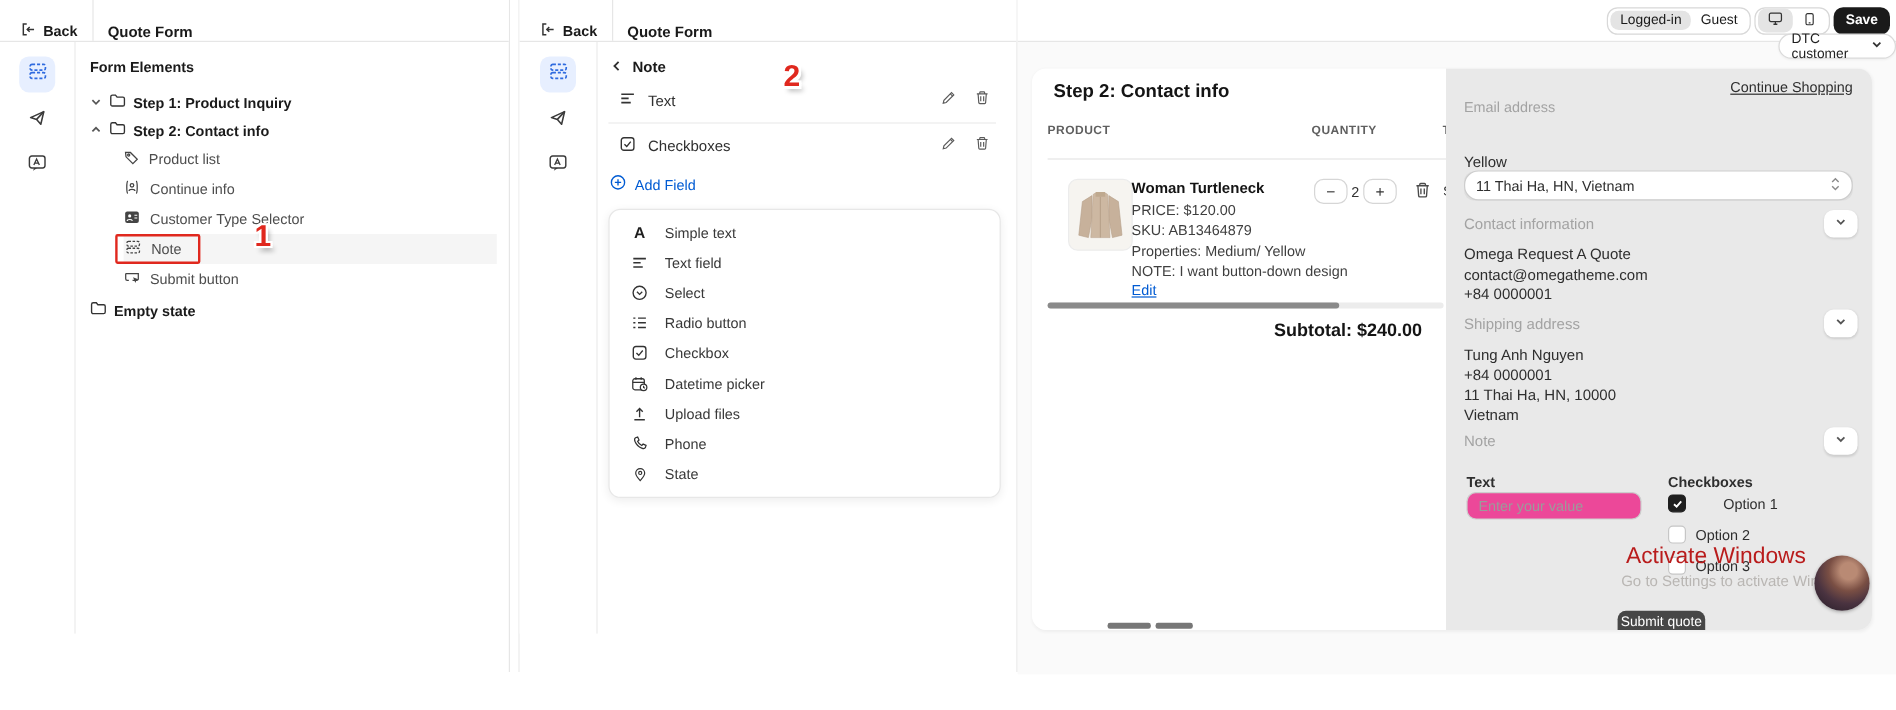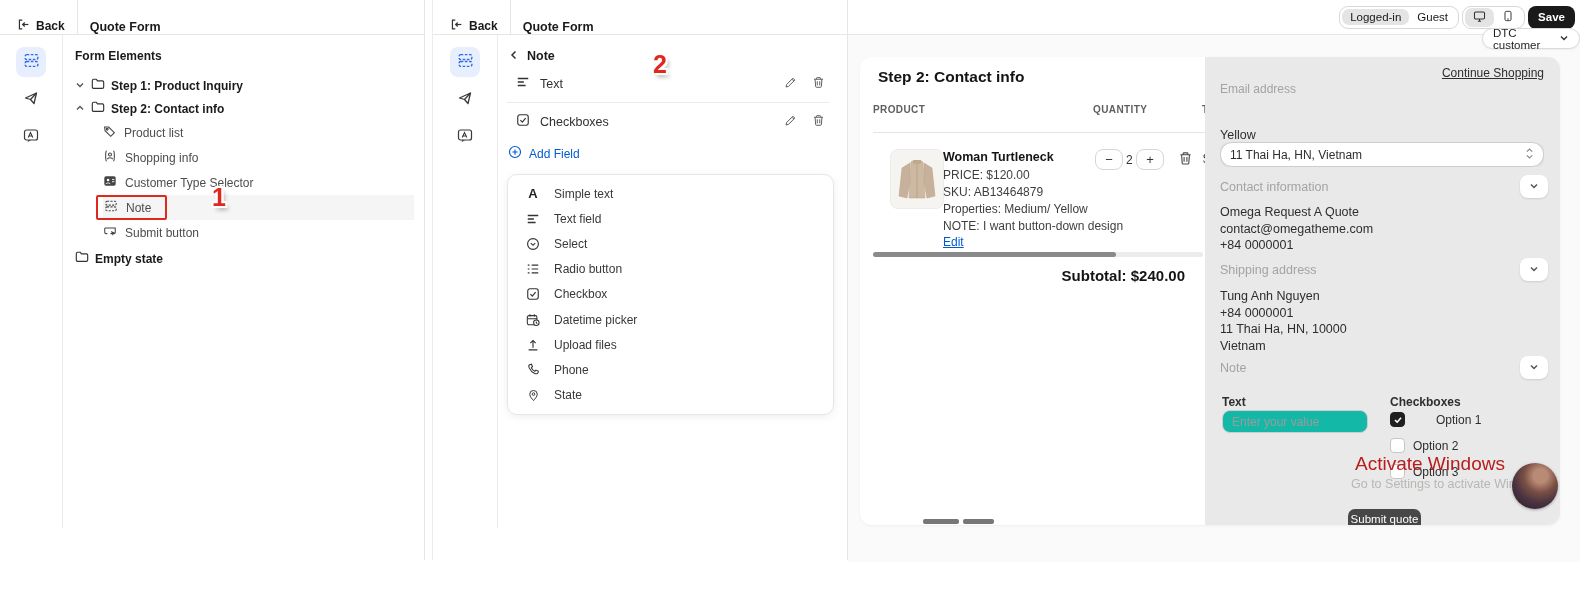--- a/index.html
+++ b/index.html
@@ -73,21 +73,21 @@
   .bscroll { top:462px; height:5px; background:#777; border-radius:2px; }
 
   .cs-link { right:16px; top:9px; font-size:12px; color:#2e2e2e; text-decoration:underline; cursor:pointer; }
   .glabel { font-size:12px; color:#a3a3a3; }
   .dlabel { font-size:12.5px; color:#2e2e2e; }
   .inp-email { left:15px; top:39px; width:324px; height:24px; background:#dedede; border:none; border-radius:8px; color:#b3b3b3; font-size:12px; padding:0 10px; font-family:"Liberation Sans",sans-serif;margin-top:47px; }
   .sel-address { left:15px; top:85px; width:324px; height:25px; background:#fff; border:1px solid #cdcdcd; border-radius:12px; display:flex; align-items:center; justify-content:space-between; padding:0 9px; font-size:12px; color:#2e2e2e; cursor:pointer; }
   .chev-btn { width:28px; height:23px; background:#fff; border-radius:8px; display:flex; align-items:center; justify-content:center; box-shadow:0 1px 2px rgba(0,0,0,.12); cursor:pointer; }
   .txtblock { font-size:12.5px; color:#2e2e2e; line-height:16.5px; }
   .flabel { font-size:12px; font-weight:700; color:#2e2e2e; }
-  .inp-text { left:17px; top:353px; width:146px; height:23px; background:#14b8a6; border:1px solid #cdcdcd; border-radius:8px; font-size:12px; padding:0 9px; color:#2e2e2e; font-family:"Liberation Sans",sans-serif; }
+  .inp-text { left:17px; top:353px; width:146px; height:23px; background:#ec4899; border:1px solid #cdcdcd; border-radius:8px; font-size:12px; padding:0 9px; color:#2e2e2e; font-family:"Liberation Sans",sans-serif; }
   .inp-text::placeholder { color:#9b9b9b; }
   .cbrow { display:flex; align-items:center; gap:8px; font-size:12px; color:#2e2e2e; }
   .cbbox { width:15px; height:15px; border-radius:4px; background:#fff; border:1px solid #c6c6c6; display:flex; align-items:center; justify-content:center; cursor:pointer; }
   .cbbox.checked { background:#1f1f1f; border-color:#1f1f1f; }
   .wm1 { left:150px; top:396px; font-size:19px; color:#b91c1c; }
   .wm2 { left:146px; top:420px; font-size:12.5px; color:#b9b6b3; }
   .avatar { right:2px; top:406px; width:46px; height:46px; border-radius:50%;
             background: radial-gradient(circle at 62% 28%, #b98a74 0 16%, #7a4f44 38%, #4a3340 62%, #221b26 100%); box-shadow:0 1px 3px rgba(0,0,0,.3); }
   .submit-btn { left:143px; top:452px; width:73px; height:24px; background:#474747; border-radius:7px; color:#fff; font-size:11.5px; display:flex; align-items:flex-start; justify-content:center; padding-top:4px; cursor:pointer; }
 </style>
@@ -158,21 +158,21 @@
               </svg></span>
           <span>Product list</span>
         </div>
         <div class="tchild">
           <span><svg width="14" height="14" viewBox="0 0 16 16" fill="none" stroke="#444" stroke-width="1.2">
                 <path d="M4 2 C2.7 3 2.7 13 4 14"></path>
                 <path d="M12 2 C13.3 3 13.3 13 12 14"></path>
                 <circle cx="8" cy="6.2" r="1.7"></circle>
                 <path d="M5.2 11.6 C5.2 9.6 10.8 9.6 10.8 11.6"></path>
               </svg></span>
-          <span>Shopping info</span>
+          <span>Continue info</span>
         </div>
         <div class="tchild">
           <span><svg width="14" height="14" viewBox="0 0 16 16">
                 <rect x="1.5" y="2.5" width="13" height="11" rx="2" fill="#444"></rect>
                 <circle cx="5.8" cy="6.8" r="1.5" fill="#fff"></circle>
                 <path d="M3.4 11.5 C3.4 9.7 8.2 9.7 8.2 11.5" stroke="#fff" fill="none"></path>
                 <path d="M10.3 6.2 H13 M10.3 8.8 H13" stroke="#fff" stroke-width="1" fill="none"></path>
               </svg></span>
           <span>Customer Type Selector</span>
         </div>

